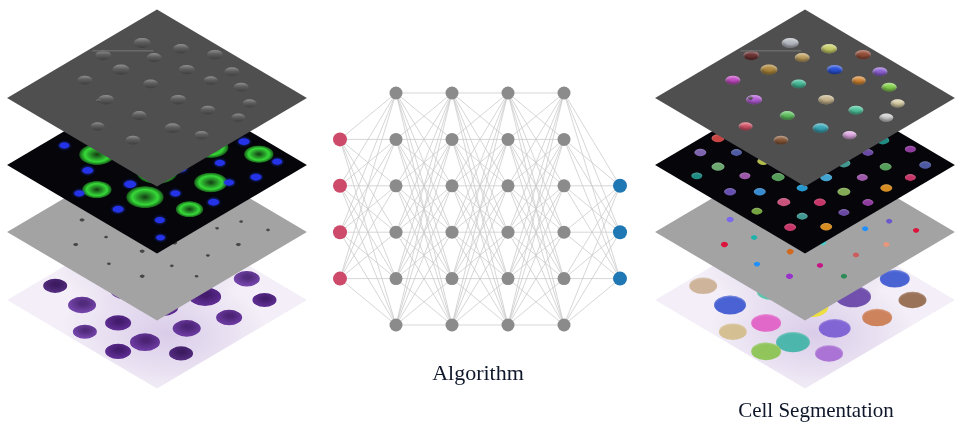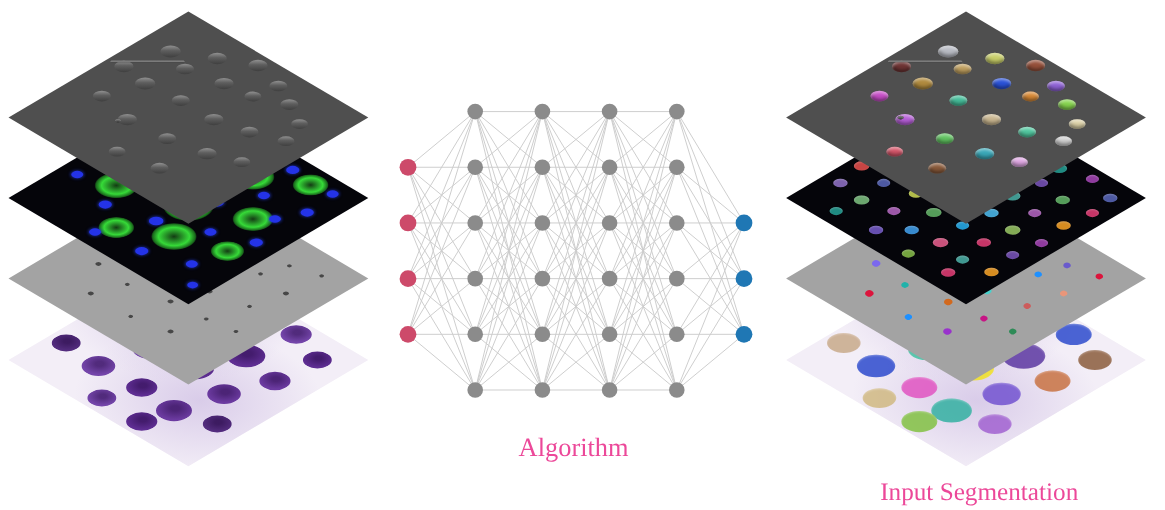--- a/index.html
+++ b/index.html
@@ -12,21 +12,21 @@
   .blob.cell{box-shadow:inset 2px 2px 3px rgba(255,255,255,.45), inset -2px -3px 4px rgba(0,0,0,.45);}
   .blob.ring{background:radial-gradient(circle,#143c14 0%,#36da38 48%,#1a6a1c 66%,rgba(0,0,0,0) 72%);}
   .blob.dot{box-shadow:0 0 3px 1px rgba(40,70,255,.5);}
   .blob.speck{border-radius:45% 60% 40% 55%;}
   .blob.star{border-radius:35% 60% 30% 65%;}
   .blob.nucleus{background-image:radial-gradient(circle at 45% 40%,rgba(25,0,50,.38) 15%,rgba(0,0,0,0) 65%);}
   .blob.cell2{opacity:.84;box-shadow:inset 1px 1px 2px rgba(255,255,255,.3);}
   .scratch{position:absolute;height:2px;border-radius:1px;
            background:linear-gradient(to bottom,#b5b5b5,#3c3c3c);
            transform:rotate(-45deg);transform-origin:left center;}
-  .caption{position:absolute;transform:translateX(-50%);color:#ec4899;white-space:nowrap;}
+  .caption{position:absolute;transform:translateX(-50%);color:#0f172a;white-space:nowrap;}
   #network-svg{position:absolute;left:0;top:0;}
 </style>
 </head>
 <body>
 
 <div id="figure">
   <div id="stack-input">
       <div class="layer" style="left: 51px; top: -8px; z-index: 20; background: rgb(79, 79, 79);">
         <div class="blob emboss" style="left: 87.4px; top: 4.72px; width: 16px; height: 16px;"></div>
         <div class="blob emboss" style="left: 119.7px; top: 13.7px; width: 15px; height: 15px;"></div>
@@ -442,14 +442,14 @@
         <div class="blob cell2" style="left: 2.96px; top: 147.12px; width: 28px; height: 28px; background-color: rgb(200, 168, 136);"></div>
         <div class="blob cell2" style="left: 43.36px; top: 149.36px; width: 32px; height: 32px; background-color: rgb(42, 72, 204);"></div>
         <div class="blob cell2" style="left: 91px; top: 146.12px; width: 30px; height: 30px; background-color: rgb(224, 82, 192);"></div>
         <div class="blob cell2" style="left: 131.4px; top: 148.36px; width: 34px; height: 34px; background-color: rgb(48, 176, 160);"></div>
         <div class="blob cell2" style="left: 172.56px; top: 138.64px; width: 28px; height: 28px; background-color: rgb(160, 96, 208);"></div>
         <div class="blob cell2" style="left: 79.28px; top: 181.04px; width: 28px; height: 28px; background-color: rgb(208, 184, 128);"></div>
         <div class="blob cell2" style="left: 124.92px; top: 180.04px; width: 30px; height: 30px; background-color: rgb(128, 192, 64);"></div>
       </div>
     </div>
   <div class="caption" style="left:478px;top:360px;font-size:22px;">Algorithm</div>
-  <div class="caption" style="left:816px;top:398px;font-size:21px;">Input Segmentation</div>
+  <div class="caption" style="left:816px;top:398px;font-size:21px;">Cell Segmentation</div>
 </div>
 
 </body></html>

